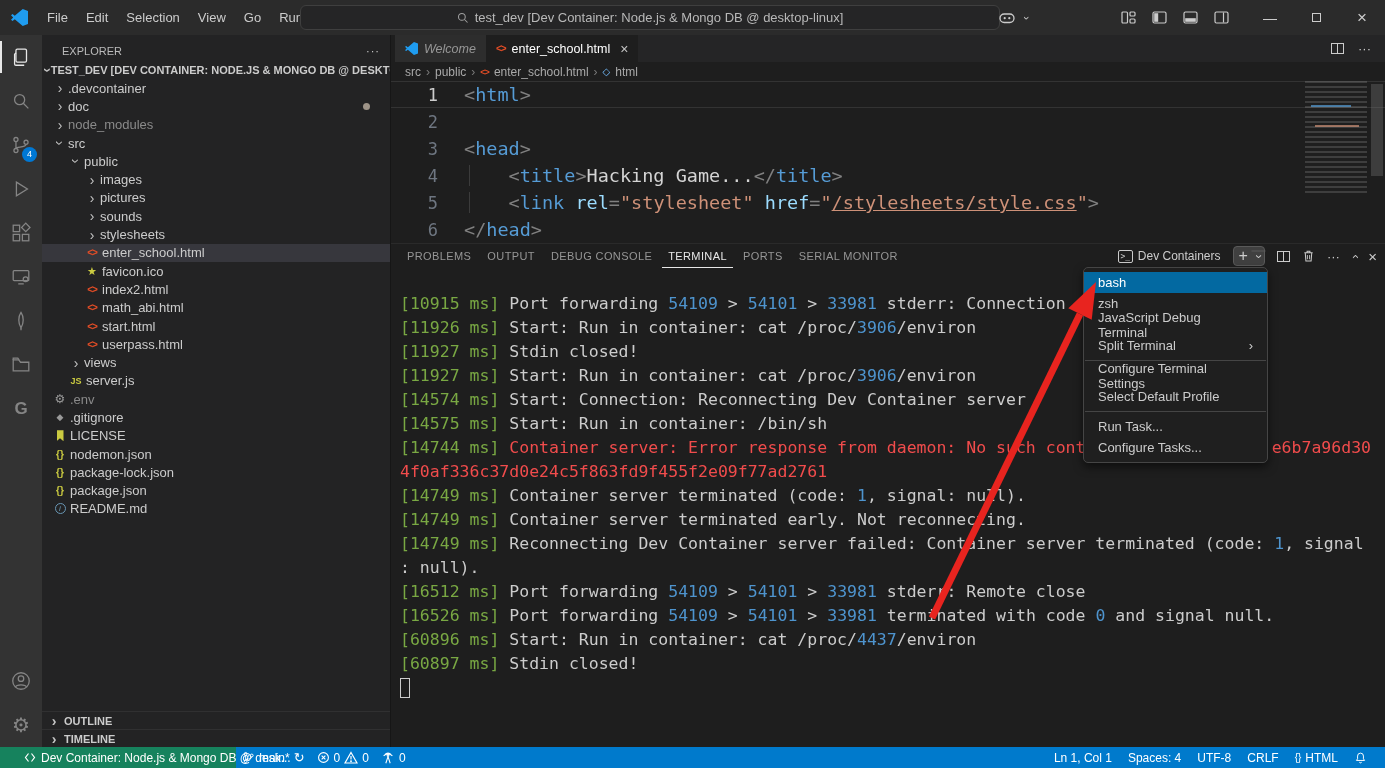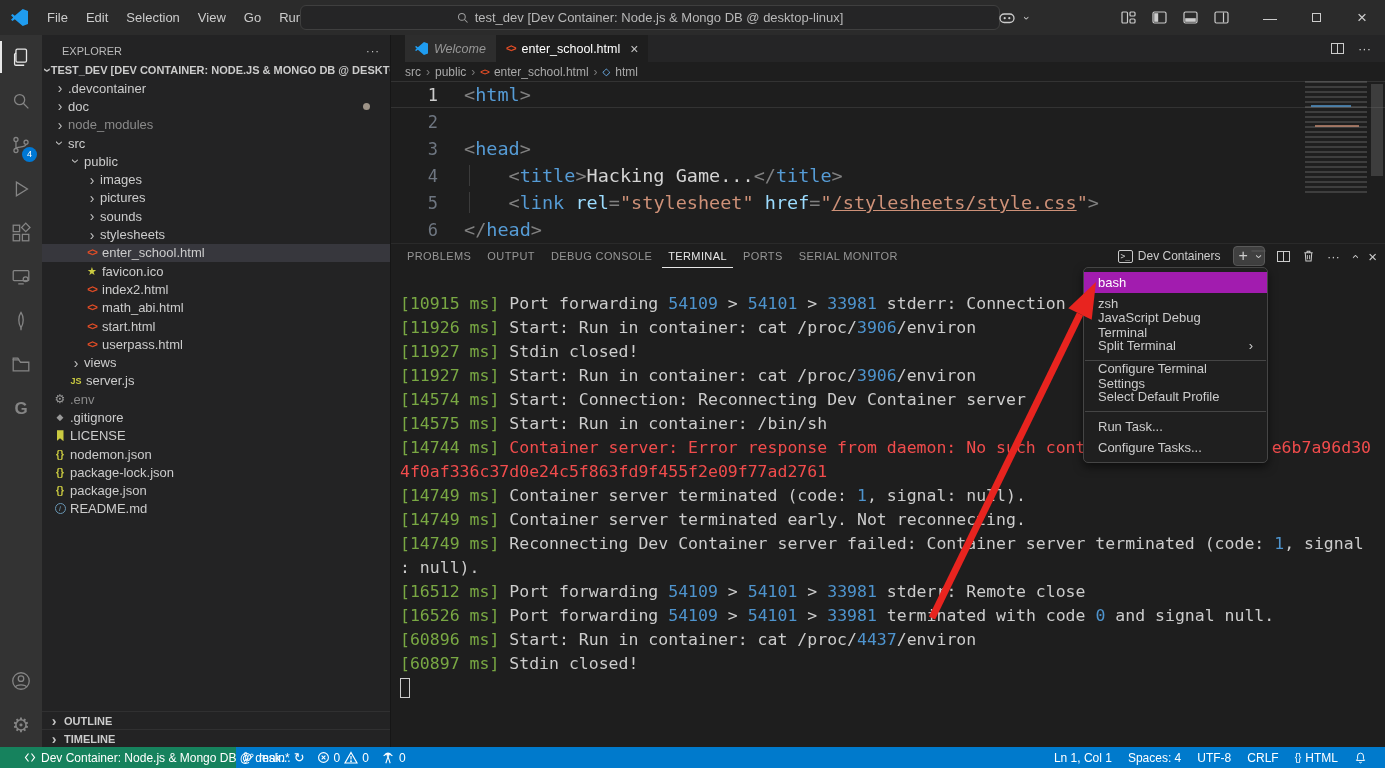--- a/index.html
+++ b/index.html
@@ -69,21 +69,21 @@
   .fi-info .ic { width:11px; height:11px; border:1px solid #6997b5; color:#6997b5; border-radius:50%;
                  font-size:8px; line-height:9px; text-align:center; display:inline-block; font-style:italic; }
   .gitdot { width:7px; height:7px; border-radius:50%; background:#9e9488; margin-left:auto; margin-right:20px; }
   .sb-sections { position:absolute; bottom:0; left:0; right:0; }
   .sb-sec { height:18px; border-top:1px solid #303031; display:flex; align-items:center;
             font-size:11px; font-weight:bold; color:#cccccc; padding-left:4px; gap:2px; }
 
   
   .editor-region { position:absolute; left:390px; top:0; right:0; bottom:0; background:#1e1e1e;
                    border-left:1px solid #161616; }
-  .tabbar { position:absolute; top:0; left:14px; right:0; height:27px; background:#252526; display:flex; }
+  .tabbar { position:absolute; top:0; left:4px; right:0; height:27px; background:#252526; display:flex; }
   .tab { display:flex; align-items:center; padding:0 10px; gap:6px; height:27px; font-size:12.5px; }
   .tab.inactive { background:#2d2d2d; color:#969696; font-style:italic; }
   .tab.active { background:#1e1e1e; color:#ffffff; }
   .tab .ticon { font-size:10px; font-weight:bold; letter-spacing:-1px; }
   .tab .vsl { width:13px; height:13px; background:#1f9cf0; display:inline-block;
               clip-path:polygon(69% 0%,100% 12%,100% 88%,69% 100%,22% 60%,9% 70%,0% 63%,13% 50%,0% 37%,9% 30%,22% 40%); }
   .tab .close { color:#c5c5c5; font-size:14px; margin-left:4px; font-style:normal; }
   .tabbar-actions { margin-left:auto; display:flex; align-items:center; gap:14px; padding-right:14px; color:#cccccc; }
   .split-ic { width:13px; height:11px; border:1px solid #cccccc; position:relative; display:inline-block; }
   .split-ic::after { content:""; position:absolute; left:5px; top:0; bottom:0; width:1px; background:#cccccc; }
@@ -136,21 +136,21 @@
   .trow { height:24px; line-height:24px; white-space:pre; position:relative; }
   .ts-g { color:#79a843; } .ts-w { color:#cccccc; } .ts-b { color:#4e94ce; } .ts-r { color:#f14c4c; }
   .ttail { position:absolute; right:14px; top:0; }
   .tcursor { display:inline-block; width:10px; height:20px; border:1px solid #cccccc; margin-top:2px; }
 
   
   .ctx { position:absolute; left:1083px; top:267px; width:185px; background:#1f1f1f;
          border:1px solid #454545; border-radius:5px; box-shadow:0 4px 10px rgba(0,0,0,.55);
          padding:4px 0; z-index:50; }
   .cm-item { height:21px; display:flex; align-items:center; padding:0 14px; font-size:13px; color:#cccccc; }
-  .cm-item.selected { background:#a21caf; color:#ffffff; }
+  .cm-item.selected { background:#0369a1; color:#ffffff; }
   .cm-item .sub { margin-left:auto; font-size:13px; }
   .cm-sep { height:1px; background:#454545; margin:4px 1px; }
 
   
   .statusbar { position:absolute; left:0; right:0; bottom:0; height:21px; background:#007acc; color:#ffffff;
                display:flex; align-items:center; font-size:12px; z-index:5; }
   .sb-item { display:flex; align-items:center; gap:4px; padding:0 6px; height:21px; }
   .sb-remote { background:#16825d; padding:0 10px 0 24px; gap:5px; max-width:236px; white-space:nowrap; }
   .sb-right { margin-left:auto; display:flex; align-items:flex-start; padding-right:10px; }
   .sb-right .sb-item { padding:0 8px; }

